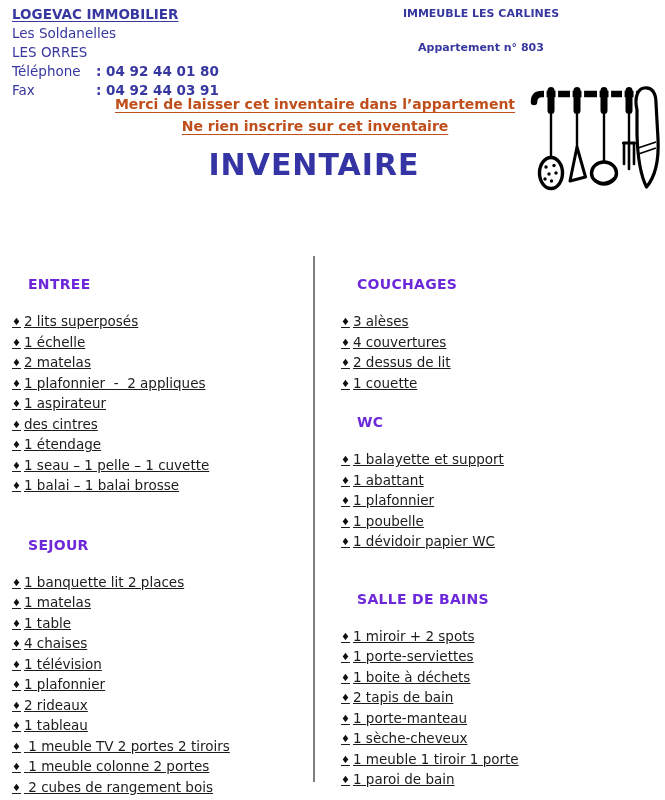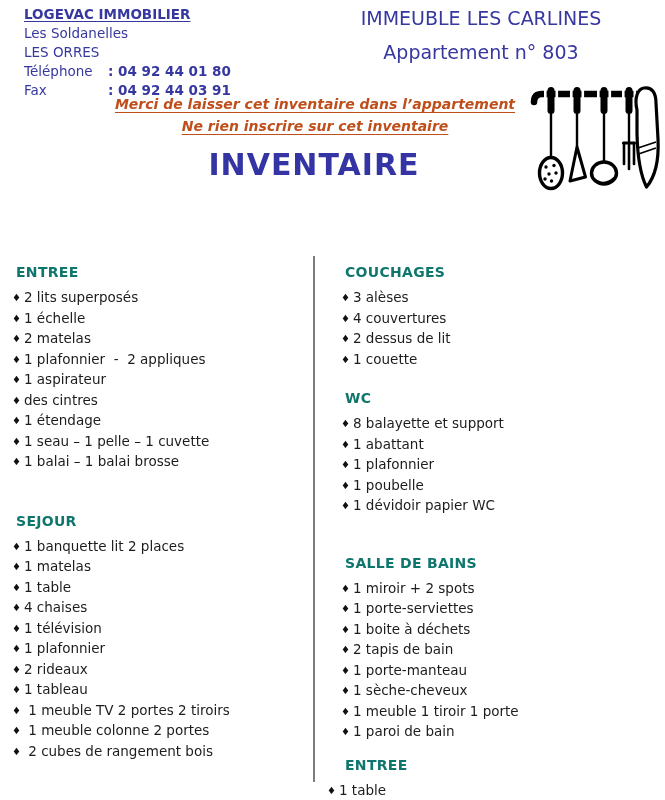--- a/index.html
+++ b/index.html
@@ -2,48 +2,48 @@
 <html><head>
 <meta charset="utf-8">
 <style>
   html,body{margin:0;padding:0;background:#e8e8e8;}
   .page{
     position:relative;width:665px;height:800px;background:#ffffff;
     font-family:"DejaVu Sans","Liberation Sans",sans-serif;
     color:#1c1c1c;overflow:hidden;margin:0 auto;
   }
   
-  .hdr-left{position:absolute;left:12px;top:5px;font-size:13.5px;line-height:19px;color:#3737a0;margin-left:12px;}
+  .hdr-left{position:absolute;left:12px;top:5px;font-size:13.5px;line-height:19px;color:#3737a0;}
   .company{font-weight:bold;text-decoration:underline;text-underline-offset:2px;}
   .contact-row .lbl{display:inline-block;width:84px;font-weight:normal;}
   .contact-row{font-weight:bold;}
-  .hdr-right{position:absolute;left:350px;width:262px;text-align:center;color:#3737a0;font-weight:normal;font-size:19px;}
+  .hdr-right{position:absolute;left:350px;width:262px;text-align:center;color:#3737a0;font-weight:bold;font-size:11px;}
   .building{top:7px;}
   .apartment{top:41px;}
   .hdr-right.building{position:absolute;}
   .hdr-right.apartment{position:absolute;}
   
   .notice{position:absolute;left:0;width:630px;text-align:center;
-    color:#bf4e1a;font-weight:bold;font-style:italic;font-size:14px;
+    color:#bf4e1a;font-weight:bold;font-size:14px;
     text-decoration:underline;text-underline-offset:3px;}
   .notice1{top:96px;}
   .notice2{top:118px;}
   
   .title{position:absolute;left:0;top:151px;width:628px;text-align:center;
     color:#3434a4;font-weight:bold;font-size:30px;line-height:28px;letter-spacing:1px;}
   
   .clipart{position:absolute;left:527px;top:84px;}
   
   .col{position:absolute;top:256px;}
   .col-left{left:12px;width:292px;}
   .col-right{left:341px;width:300px;}
   .divider{position:absolute;left:313px;top:256px;width:2px;height:526px;background:#7d7d7d;}
-  .sec h3{margin:4px;font-size:14px;line-height:24px;color:#0f766e;font-weight:bold;letter-spacing:.3px;}
+  .sec h3{margin:16px;font-size:14px;line-height:24px;color:#6d28d9;font-weight:bold;letter-spacing:.3px;}
   .sec ul{list-style:none;margin:0;padding:0;}
-  .sec li{line-height:18.5px;font-size:13.5px;white-space:pre-wrap;}
+  .sec li{line-height:18.5px;font-size:13.5px;white-space:pre-wrap;text-decoration:underline;}
   .bullet{font-size:10px;margin-right:3px;position:relative;top:-1px;color:#111;}
   .gap-lg{margin-top:36px;}
   .gap-md{margin-top:16px;}
   .gap-sm{margin-top:10px;}
   .mt-lg2{margin-top:34px;}
   li.outdent{margin-left:-14px;}
 </style>
 </head>
 <body>
 
@@ -168,21 +168,21 @@
       <ul class="items">
         <li><span class="bullet">♦</span><span>3 alèses</span></li>
         <li><span class="bullet">♦</span><span>4 couvertures</span></li>
         <li><span class="bullet">♦</span><span>2 dessus de lit</span></li>
         <li><span class="bullet">♦</span><span>1 couette</span></li>
       </ul>
     </div>
     <div class="sec gap-md">
       <h3>WC</h3>
       <ul class="items">
-        <li><span class="bullet">♦</span><span>8 balayette et support</span></li>
+        <li><span class="bullet">♦</span><span>1 balayette et support</span></li>
         <li><span class="bullet">♦</span><span>1 abattant</span></li>
         <li><span class="bullet">♦</span><span>1 plafonnier</span></li>
         <li><span class="bullet">♦</span><span>1 poubelle</span></li>
         <li><span class="bullet">♦</span><span>1 dévidoir papier WC</span></li>
       </ul>
     </div>
     <div class="sec mt-lg2">
       <h3>SALLE DE BAINS</h3>
       <ul class="items">
         <li><span class="bullet">♦</span><span>1 miroir + 2 spots</span></li>

